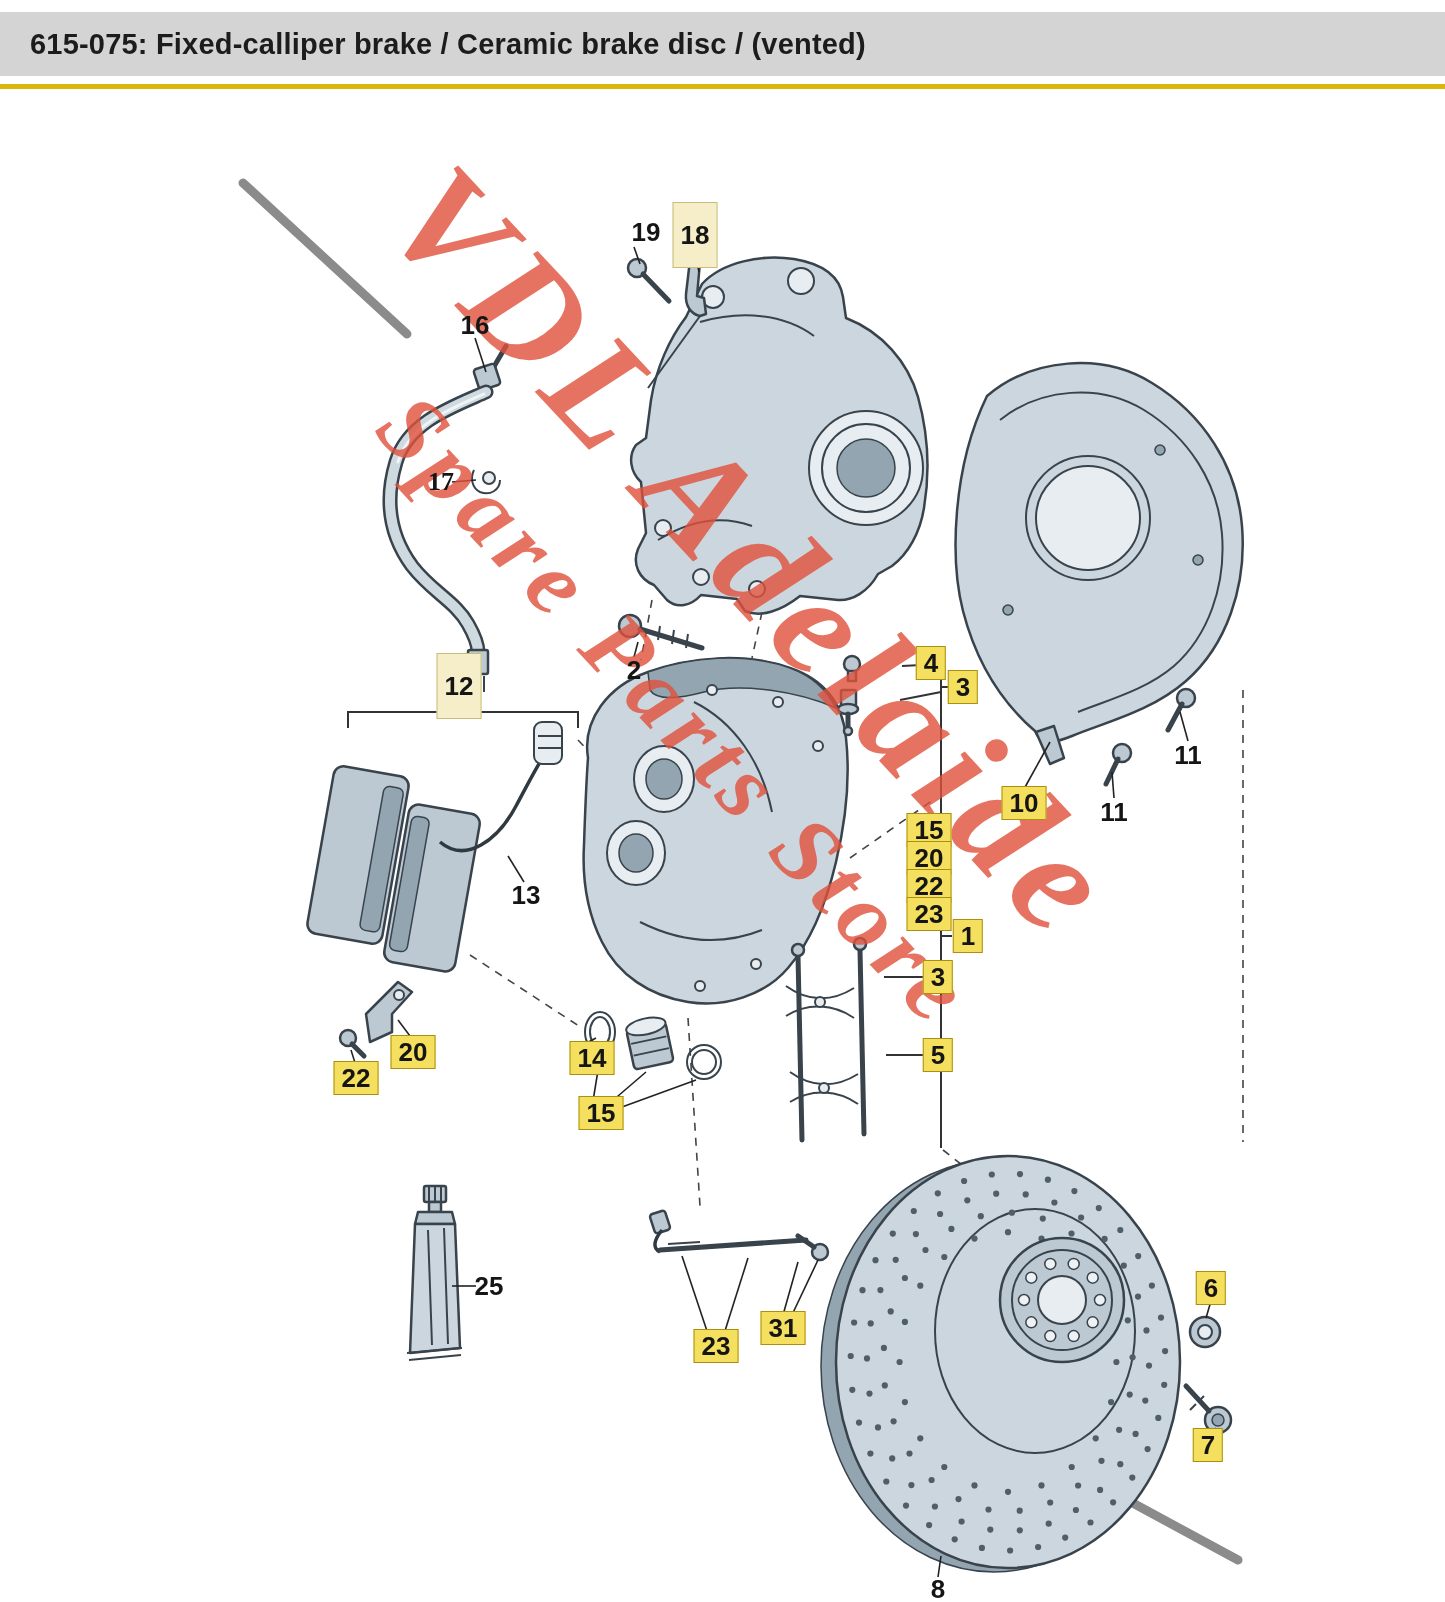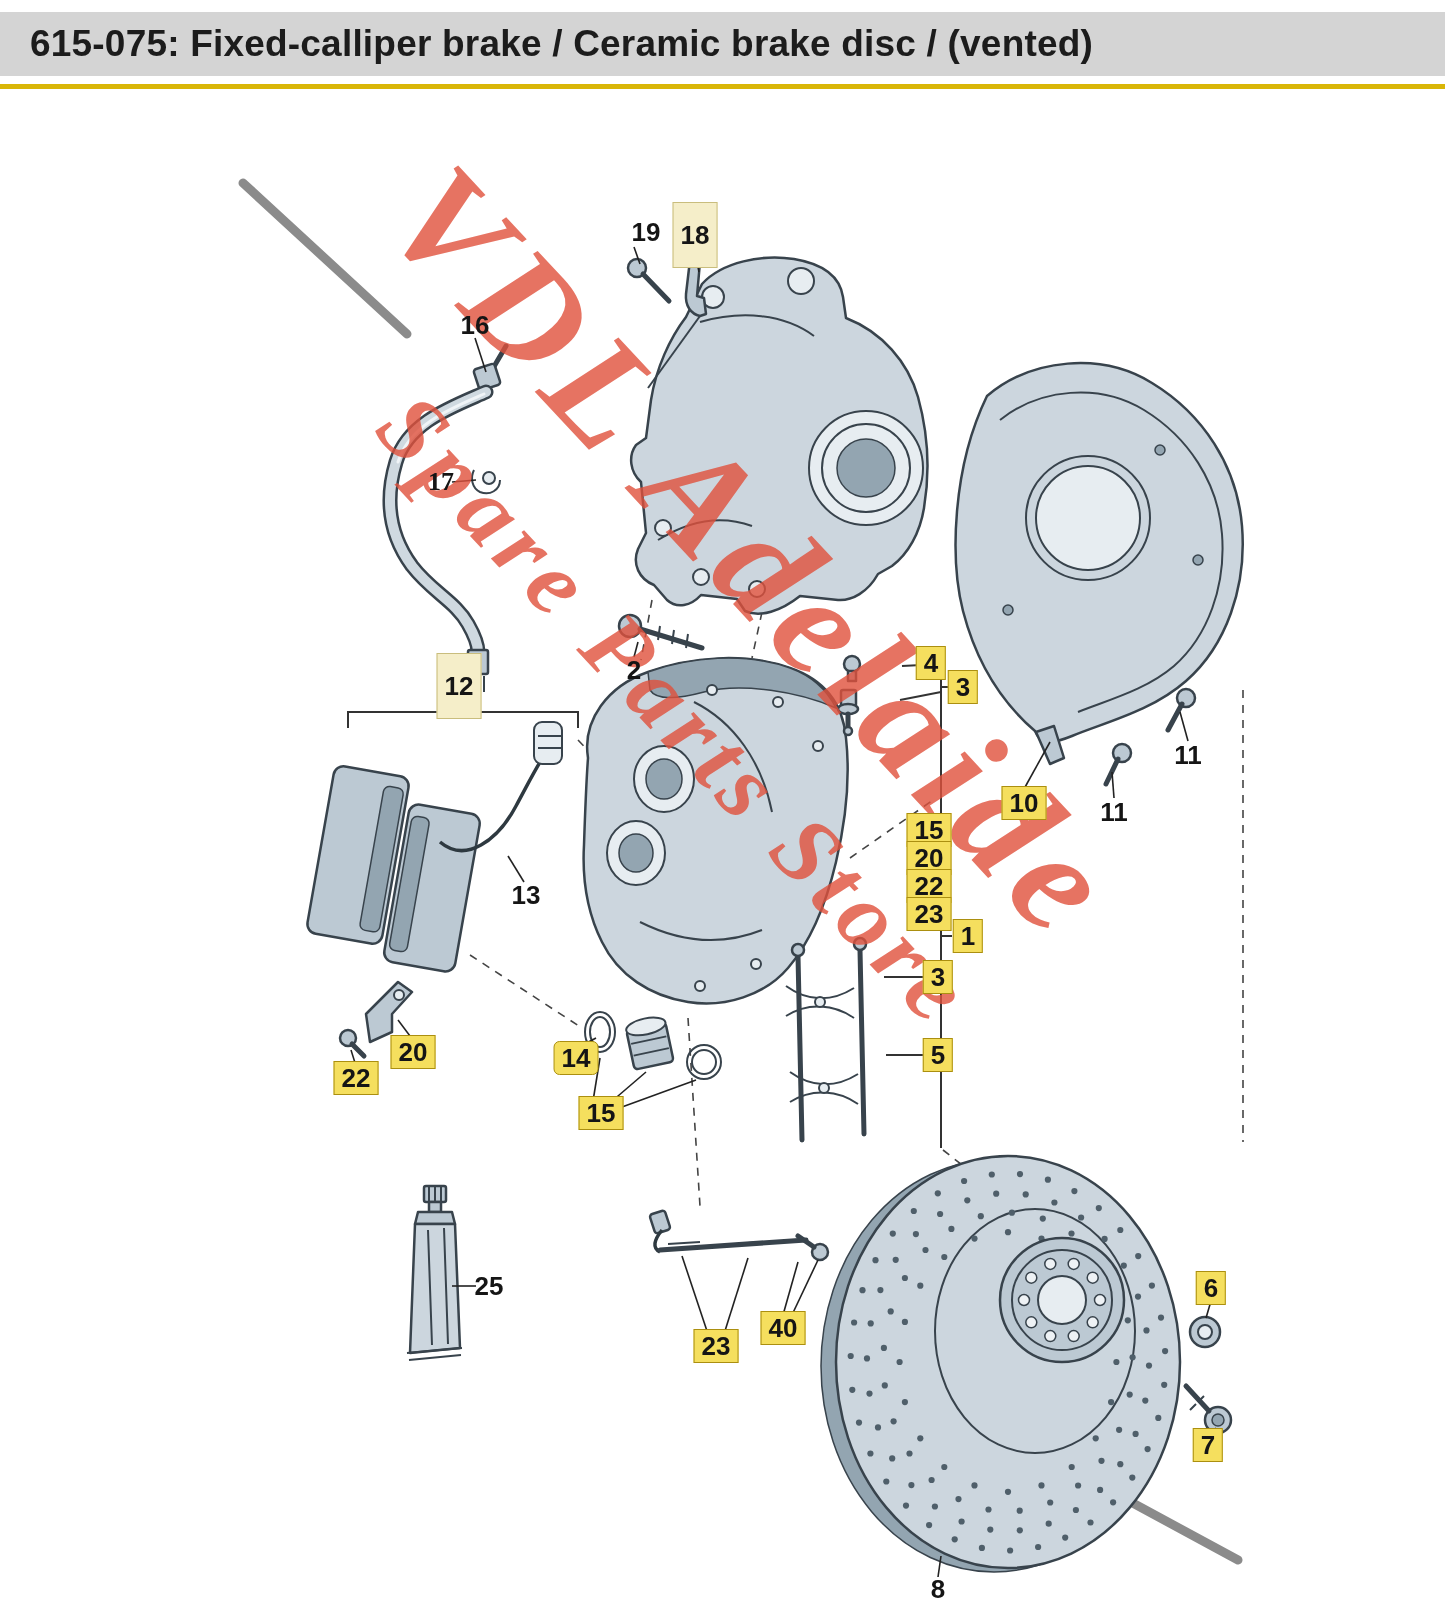--- a/index.html
+++ b/index.html
@@ -3,21 +3,21 @@
 <meta charset="utf-8">
 <style>
   *{margin:0;padding:0;box-sizing:border-box;}
   html,body{width:1445px;height:1602px;}
   body{position:relative;background:#ffffff;font-family:"Liberation Sans",sans-serif;overflow:hidden;}
   .page{position:absolute;inset:0;}
 
   
   .header-bar{position:absolute;left:0;top:12px;width:1445px;height:64px;background:#d4d4d4;
     display:flex;align-items:center;padding-left:30px;z-index:40;}
-  .header-title{font-size:37px;font-weight:bold;color:#1c1c1c;letter-spacing:.2px;white-space:nowrap;}
+  .header-title{font-size:29px;font-weight:bold;color:#1c1c1c;letter-spacing:.2px;white-space:nowrap;}
   .accent-rule{position:absolute;left:0;top:84px;width:1445px;height:5px;background:#d9b607;z-index:40;}
 
   
   svg.diagram{position:absolute;left:0;top:0;z-index:10;}
   .outline{fill:#ccd6de;stroke:#38434c;stroke-width:2.5;stroke-linejoin:round;}
   .outline2{fill:#bcc9d3;stroke:#38434c;stroke-width:2.5;stroke-linejoin:round;}
   .lt{fill:#e7edf1;stroke:#38434c;stroke-width:2;}
   .dk{fill:#93a5b1;stroke:#38434c;stroke-width:1.5;}
   .ln{fill:none;stroke:#38434c;stroke-width:2;}
   .leader{fill:none;stroke:#222;stroke-width:1.6;}
@@ -410,25 +410,25 @@
       <div class="callout plain" style="left: 1114px; top: 812px;">11</div>
       <div class="callout highlight" style="left: 929px; top: 830px;">15</div>
       <div class="callout highlight" style="left: 929px; top: 858px;">20</div>
       <div class="callout highlight" style="left: 929px; top: 886px;">22</div>
       <div class="callout highlight" style="left: 929px; top: 914px;">23</div>
       <div class="callout plain" style="left: 526px; top: 895px;">13</div>
       <div class="callout highlight" style="left: 968px; top: 936px;">1</div>
       <div class="callout highlight" style="left: 938px; top: 977px;">3</div>
       <div class="callout highlight" style="left: 938px; top: 1055px;">5</div>
       <div class="callout highlight" style="left: 413px; top: 1052px;">20</div>
-      <div class="callout highlight" style="left: 576px; top: 1058px; border-radius: 6px;">14</div>
+      <div class="callout highlight" style="left: 592px; top: 1058px;">14</div>
       <div class="callout highlight" style="left: 356px; top: 1078px;">22</div>
       <div class="callout highlight" style="left: 601px; top: 1113px;">15</div>
       <div class="callout plain" style="left: 489px; top: 1286px;">25</div>
-      <div class="callout highlight" style="left: 783px; top: 1328px;">40</div>
+      <div class="callout highlight" style="left: 783px; top: 1328px;">31</div>
       <div class="callout highlight" style="left: 716px; top: 1346px;">23</div>
       <div class="callout highlight" style="left: 1211px; top: 1288px;">6</div>
       <div class="callout highlight" style="left: 1208px; top: 1445px;">7</div>
       <div class="callout plain" style="left: 938px; top: 1589px;">8</div>
     </div>
 
   <div class="header-bar" style="background: rgb(212, 212, 212);">
     <div class="header-title">615-075: Fixed-calliper brake / Ceramic brake disc / (vented)</div>
   </div>
   <div class="accent-rule" style="background: rgb(217, 182, 7);"></div>

